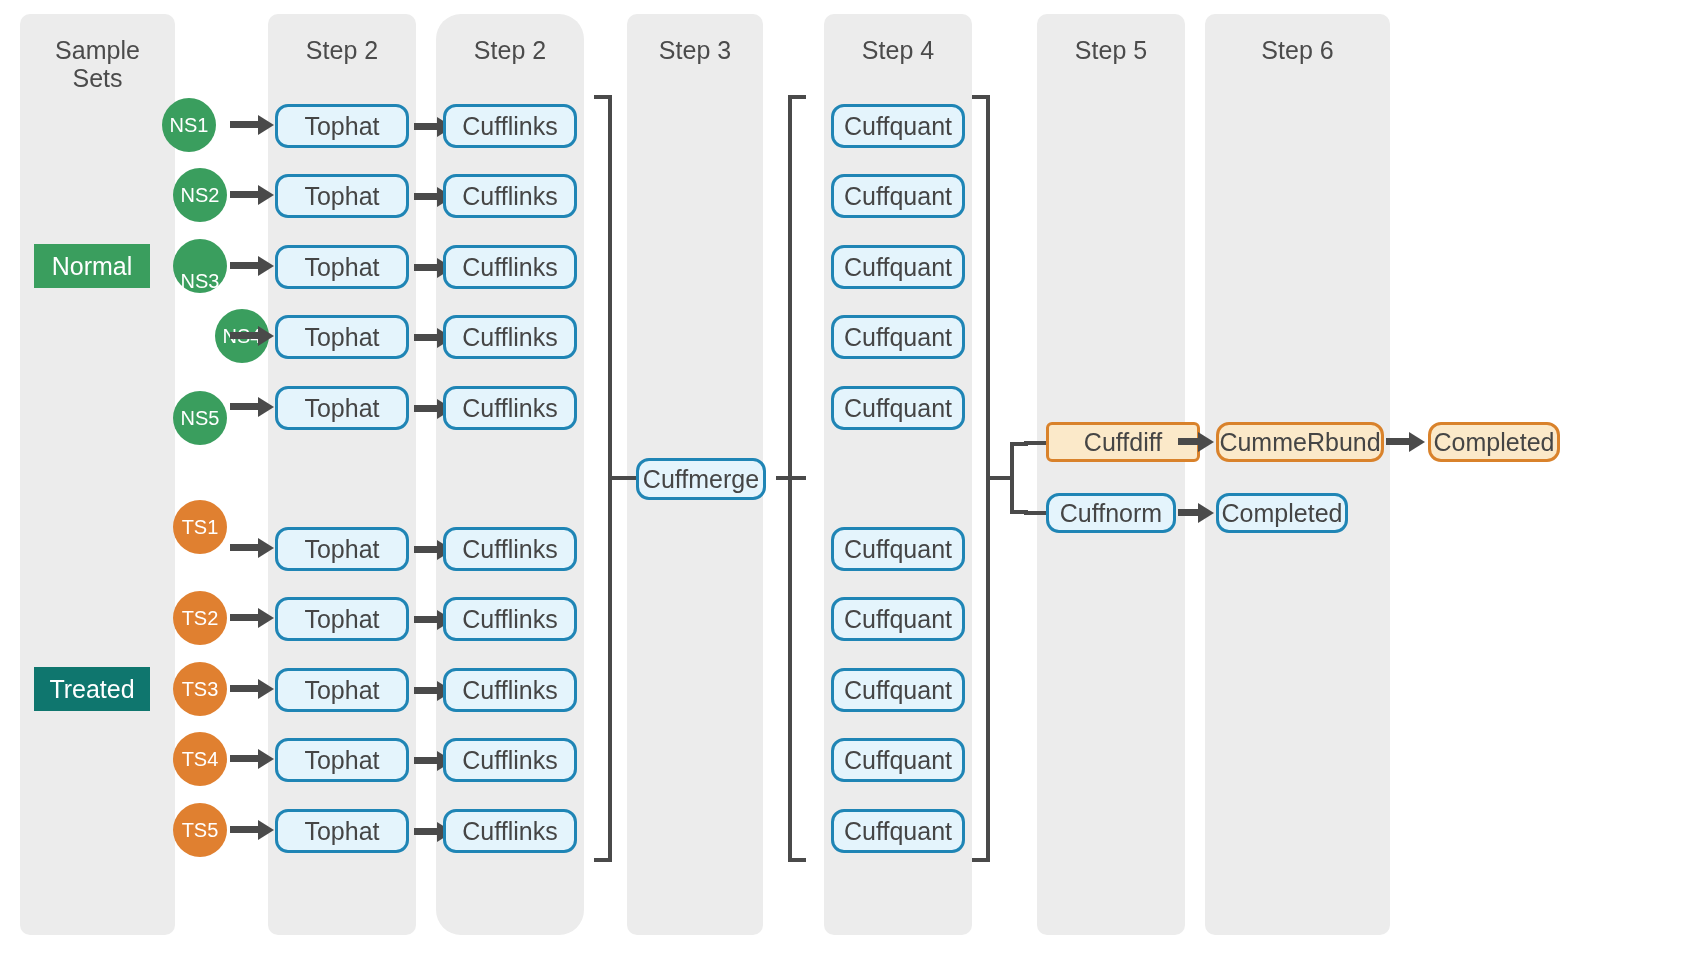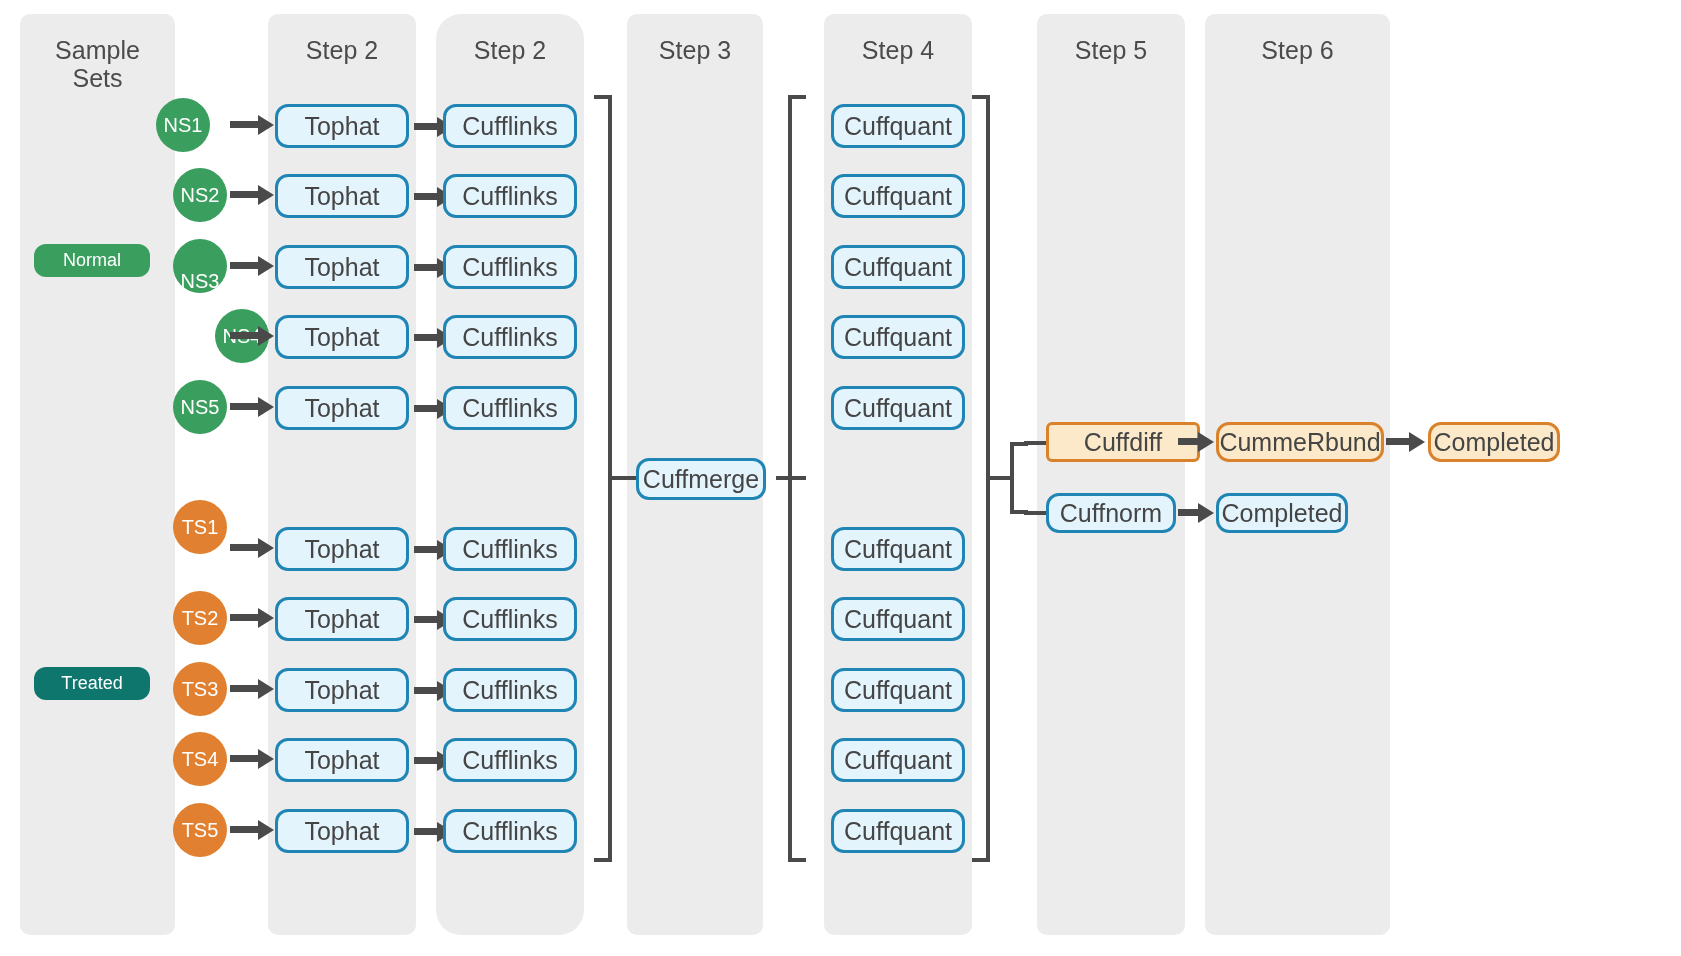--- a/index.html
+++ b/index.html
@@ -47,26 +47,26 @@
     justify-content: center;
     font-size: 20px;
     color: #ffffff;
   }
   .circle.normal { background: #3a9e5e; }
   .circle.treated { background: #e08030; }
 
   
   .pill {
     position: absolute;
-    height: 33px;
-    border-radius: 12px;
+    height: 44px;
+    border-radius: 0;
     display: flex;
     align-items: center;
     justify-content: center;
-    font-size: 18px;
+    font-size: 25px;
     color: #ffffff;
   }
   .pill.normal { background: #3a9e5e; }
   .pill.treated { background: #0f766e; }
 
   
   .node {
     position: absolute;
     display: flex;
     align-items: center;
@@ -151,33 +151,33 @@
     <div class="col-title">Step 6</div>
   </div>
 
   <div class="pill normal" style="left:34px;top:244px;width:116px;">
     <span>Normal</span>
   </div>
   <div class="pill treated" style="left:34px;top:667px;width:116px;">
     <span>Treated</span>
   </div>
 
-  <div class="circle normal" style="left:156px;top:98px;">
+  <div class="circle normal" style="left:162px;top:98px;">
       <span>NS1</span>
     </div>
   <div class="circle normal" style="left:173px;top:168px;">
       <span>NS2</span>
     </div>
   <div class="circle normal" style="left:173px;top:239px;align-items:flex-end;">
       <span>NS3</span>
     </div>
   <div class="circle normal" style="left:173px;top:309px;margin-left:42px;">
       <span>NS4</span>
     </div>
-  <div class="circle normal" style="left:173px;top:380px;">
+  <div class="circle normal" style="left:173px;top:391px;">
       <span>NS5</span>
     </div>
   <div class="circle treated" style="left:173px;top:500px;">
       <span>TS1</span>
     </div>
   <div class="circle treated" style="left:173px;top:591px;">
       <span>TS2</span>
     </div>
   <div class="circle treated" style="left:173px;top:662px;">
       <span>TS3</span>

